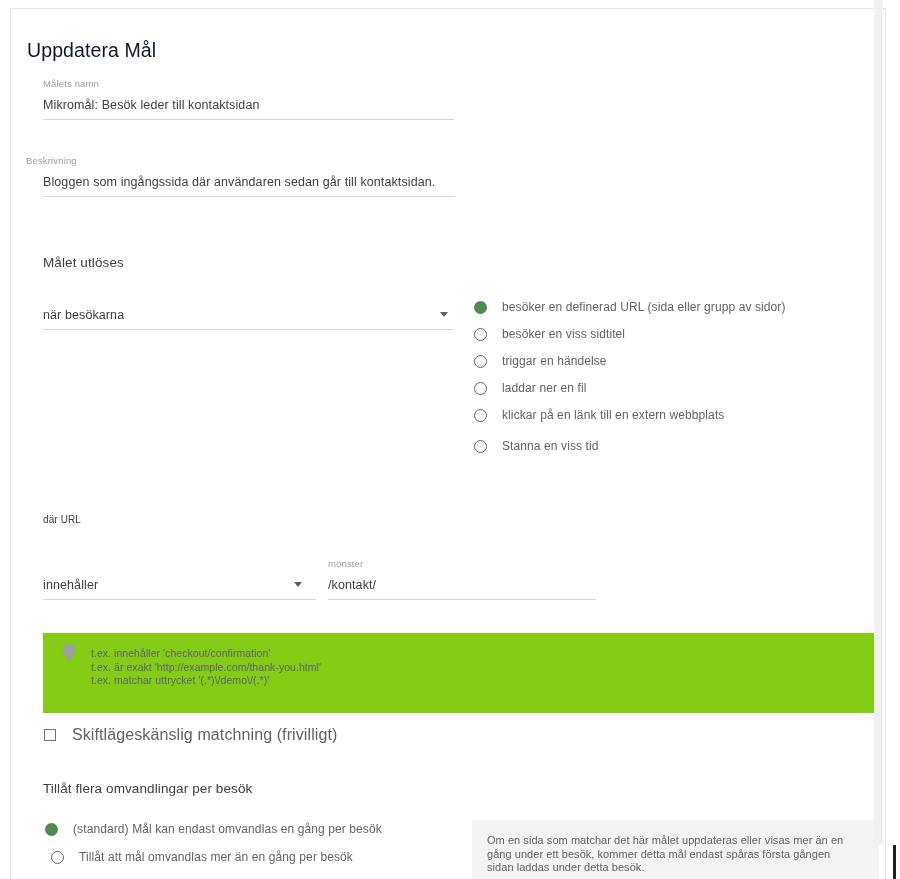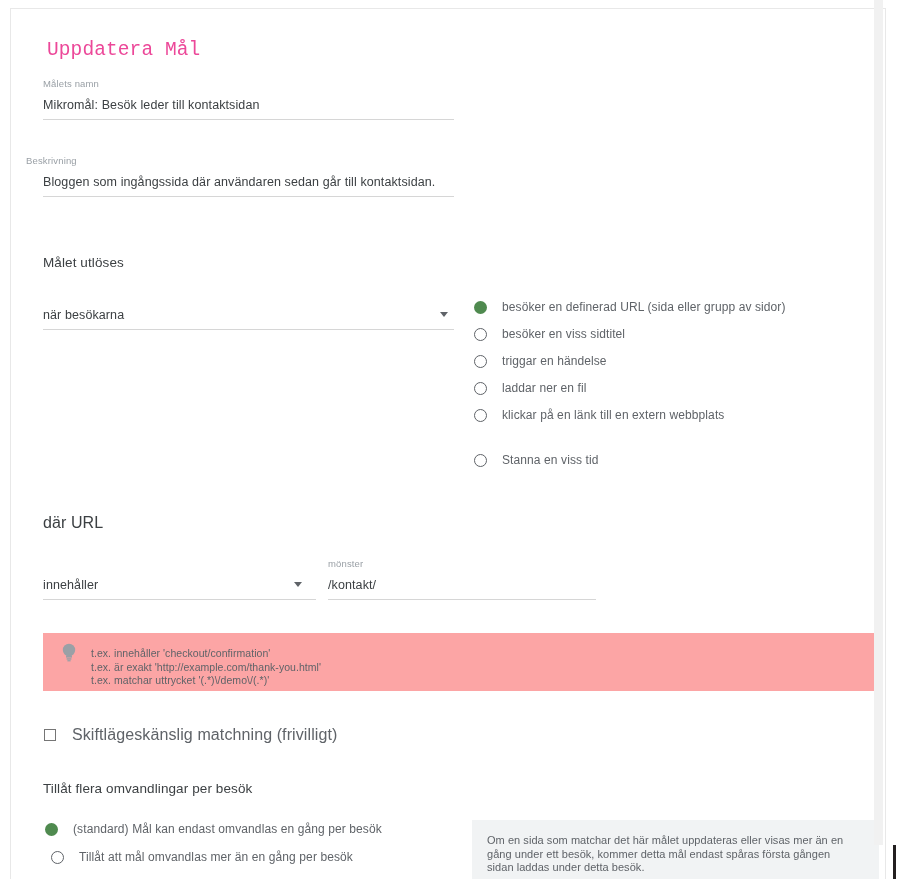--- a/index.html
+++ b/index.html
@@ -47,26 +47,25 @@
   #caret-mark {
     position: absolute;
     left: 893px; top: 845px;
     width: 3px; height: 34px;
     background: #231f20;
   }
 
   
   .title {
     position: absolute;
-    left: 36px; top: 30px;
+    left: 16px; top: 30px;
     font-size: 19.5px;
-    color: #ec4899;
+    color: #0f172a;
     font-weight: 400;
     letter-spacing: .1px;
-    font-family: Liberation Mono, monospace;
   }
   .field-label {
     position: absolute;
     font-size: 9.5px;
     color: #9aa0a6;
     letter-spacing: .15px;
   }
   .field-value {
     position: absolute;
     font-size: 12.5px;
@@ -83,21 +82,21 @@
     height: 1px;
     background: #d6d6d6;
   }
   .section-head {
     position: absolute;
     font-size: 13.5px;
     color: #3c4043;
     letter-spacing: .1px;
   }
   .section-head.small {
-    font-size: 16px;
+    font-size: 10px;
   }
 
   
   .select-value {
     position: absolute;
     font-size: 12.5px;
     color: #3c4043;
     letter-spacing: .1px;
   }
   .caret {
@@ -152,22 +151,22 @@
     font-size: 16px;
     color: #5f6368;
     letter-spacing: .1px;
     white-space: nowrap;
   }
 
   
   #hintbox {
     position: absolute;
     left: 32px; top: 624px;
-    width: 836px; height: 58px;
-    background: #fca5a5;
+    width: 836px; height: 80px;
+    background: #84cc16;
   }
   #bulb {
     position: absolute;
     left: 17px; top: 9px;
     width: 18px; height: 20px;
   }
   .hint-lines {
     position: absolute;
     left: 48px; top: 14px;
     font-size: 10.5px;
@@ -231,21 +230,21 @@
         <span class="radio-label">triggar en händelse</span>
       </div>
       <div class="radio-row" style="left:463px; top:371px;">
         <span class="radio"></span>
         <span class="radio-label">laddar ner en fil</span>
       </div>
       <div class="radio-row" style="left:463px; top:398px;">
         <span class="radio"></span>
         <span class="radio-label">klickar på en länk till en extern webbplats</span>
       </div>
-      <div class="radio-row" style="left:463px; top:443px;">
+      <div class="radio-row" style="left:463px; top:429px;">
         <span class="radio"></span>
         <span class="radio-label">Stanna en viss tid</span>
       </div>
 
       <div class="section-head small" style="left:32px; top:505px;">där URL</div>
 
       <div class="select-value" style="left:32px; top:569px;">innehåller</div>
       <div class="caret" style="left:283px; top:573px;"></div>
       <div class="underline" style="left:32px; top:590px; width:273px;"></div>
 

